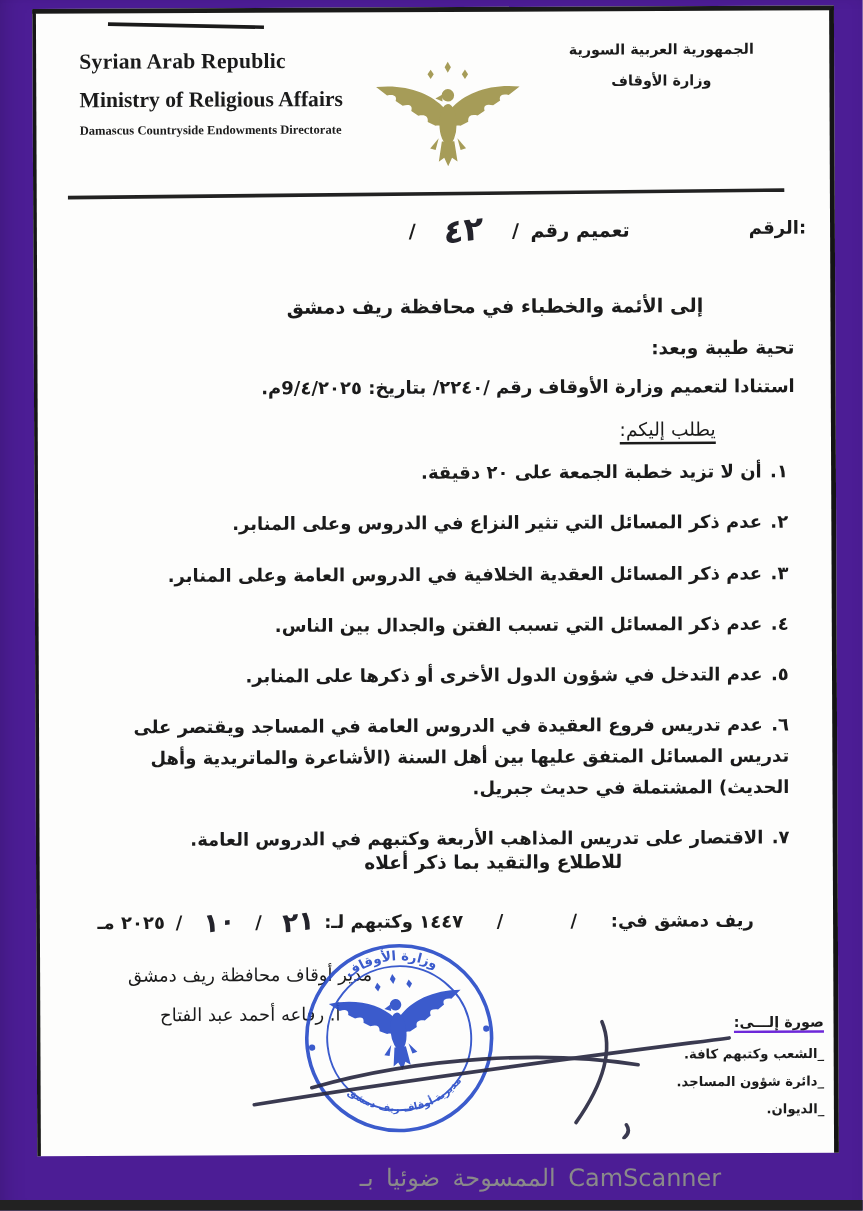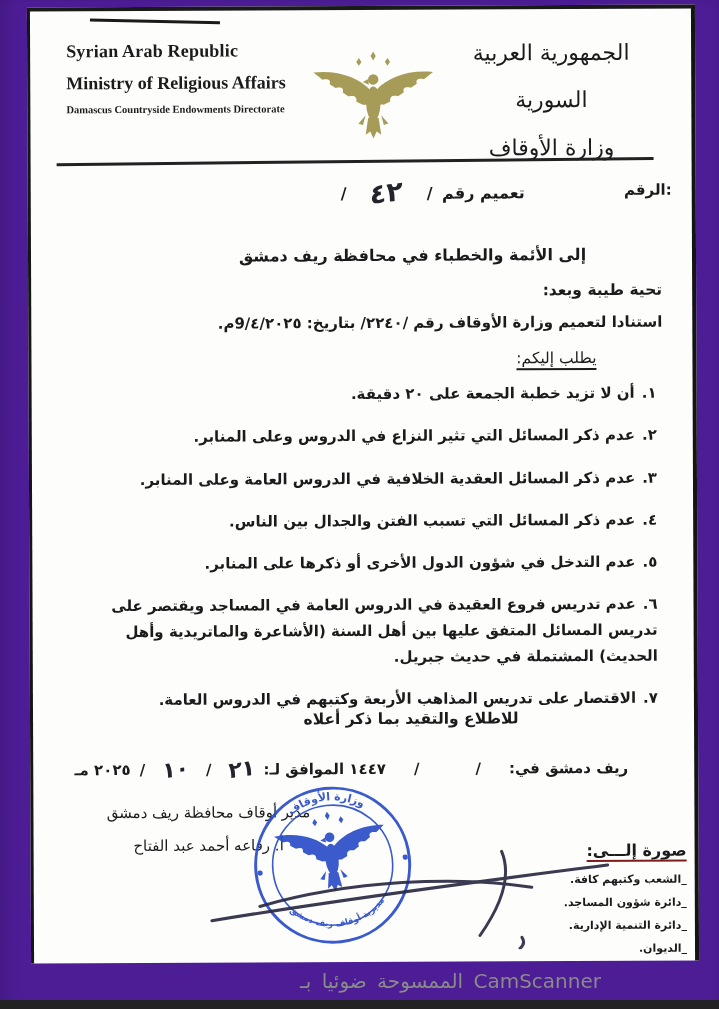--- a/index.html
+++ b/index.html
@@ -11,21 +11,21 @@
          transform:rotate(-0.25deg);}
   .crease{position:absolute;left:60px;top:9px;width:130px;border-top:3px solid #1a1a1a;transform:rotate(1.4deg);}
 
   
   .header-en{position:absolute;left:36px;top:30px;font-family:"Liberation Serif",serif;font-weight:bold;}
   .header-en .l1{font-size:18px;letter-spacing:.2px;}
   .header-en .l2{font-size:18px;margin-top:11px;}
   .header-en .l3{font-size:10.5px;margin-top:10px;}
   .eagle-wrap{position:absolute;left:278px;top:38px;width:130px;height:102px;color:#a69c58;}
   .header-ar{position:absolute;right:26px;top:20px;width:228px;text-align:center;
-             font-weight:normal;font-size:22px;line-height:2.15;}
+             font-weight:bold;font-size:12px;line-height:2.15;}
   .rule{position:absolute;left:26px;right:38px;top:150px;border-top:3px solid #222;transform:rotate(-0.35deg);}
 
   
   .ref-label{position:absolute;right:20px;top:172px;font-weight:bold;font-size:15px;}
   .circular{position:absolute;left:260px;top:164px;width:280px;text-align:center;
             font-weight:bold;font-size:16px;direction:rtl;}
   .hand{display:inline-block;font-size:27px;font-weight:bold;transform:rotate(-7deg) skewX(-6deg);
         margin:0 14px;position:relative;top:3px;color:#23232b;}
   .circular .slash{margin:0 4px;}
 
@@ -47,21 +47,21 @@
   .date-row .hand{font-size:22px;margin:0 8px;top:2px;}
 
   
   .sig-area{position:absolute;left:0;right:0;top:780px;height:180px;}
   .sig-block{position:absolute;left:62px;top:6px;width:226px;text-align:center;
              font-weight:normal;font-size:15px;line-height:2.2;direction:rtl;z-index:1;}
   .stamp{position:absolute;left:214px;top:-10px;width:170px;height:170px;transform:rotate(-6deg);
          opacity:.92;z-index:2;color:#2b4ec9;}
   .sig-svg{position:absolute;left:168px;top:60px;width:414px;height:100px;z-index:3;color:#2a2a42;}
   .copies{position:absolute;right:8px;top:52px;width:134px;direction:rtl;text-align:right;z-index:1;}
-  .copies .chead{font-weight:bold;font-size:16px;border-bottom:2px solid #7f1d1d;display:inline-block;margin-bottom:6px;}
+  .copies .chead{font-weight:bold;font-size:12px;border-bottom:2px solid #6d28d9;display:inline-block;margin-bottom:6px;}
   .copies .citem{font-weight:bold;font-size:11px;line-height:2.1;}
 
   
   .scanner-note{position:absolute;right:118px;bottom:16px;direction:ltr;text-align:right;
                 color:#8a8a8a;font-size:20px;}
   .scanner-note span{margin-left:4px;}
   .bottom-bar{position:absolute;left:0;right:0;bottom:0;height:9px;background:#222;}
   svg{display:block;}
 </style>
 </head>
@@ -137,21 +137,21 @@
       <div class="item"><span class="num">٤.</span><span>عدم ذكر المسائل التي تسبب الفتن والجدال بين الناس.</span></div>
       <div class="item"><span class="num">٥.</span><span>عدم التدخل في شؤون الدول الأخرى أو ذكرها على المنابر.</span></div>
       <div class="item"><span class="num">٦.</span><span>عدم تدريس فروع العقيدة في الدروس العامة في المساجد ويقتصر على تدريس المسائل المتفق عليها بين أهل السنة (الأشاعرة والماتريدية وأهل الحديث) المشتملة في حديث جبريل.</span></div>
       <div class="item"><span class="num">٧.</span><span>الاقتصار على تدريس المذاهب الأربعة وكتبهم في الدروس العامة.</span></div>
     </div>
 
     <div class="closing">للاطلاع والتقيد بما ذكر أعلاه</div>
 
     <div class="date-row">
       <span>ريف دمشق في:</span><span class="gap-l">/</span><span class="gap-l">/</span><span>١٤٤٧</span>
-      <span>الموافق لـ:</span><span class="hand">٢١</span><span class="gap-s">/</span><span class="hand">١٠</span><span class="gap-s">/</span><span>٢٠٢٥</span>
+      <span>وكتبهم لـ:</span><span class="hand">٢١</span><span class="gap-s">/</span><span class="hand">١٠</span><span class="gap-s">/</span><span>٢٠٢٥</span>
       <span>مـ</span>
     </div>
 
     <div class="sig-area">
       <div class="sig-block">
         <div>مدير أوقاف محافظة ريف دمشق</div>
         <div>أ. رفاعه أحمد عبد الفتاح</div>
       </div>
 
       <div class="stamp">
@@ -186,21 +186,20 @@
             <path d="M300,2 C310,26 300,55 278,86"></path>
             <path d="M320,88 q4,6 -2,11"></path>
           </g>
         </svg>
       </div>
 
       <div class="copies">
         <div class="chead">صورة إلـــى:</div>
         <div class="citem">_الشعب وكتبهم كافة.</div>
         <div class="citem">_دائرة شؤون المساجد.</div>
-        <div class="citem">_دائرة التنمية الإدارية.</div>
         <div class="citem">_الديوان.</div>
       </div>
     </div>
   </div>
 
   <div class="scanner-note">
     <span>الممسوحة</span>
     <span>ضوئيا</span>
     <span>بـ</span>
     <span>CamScanner</span>

